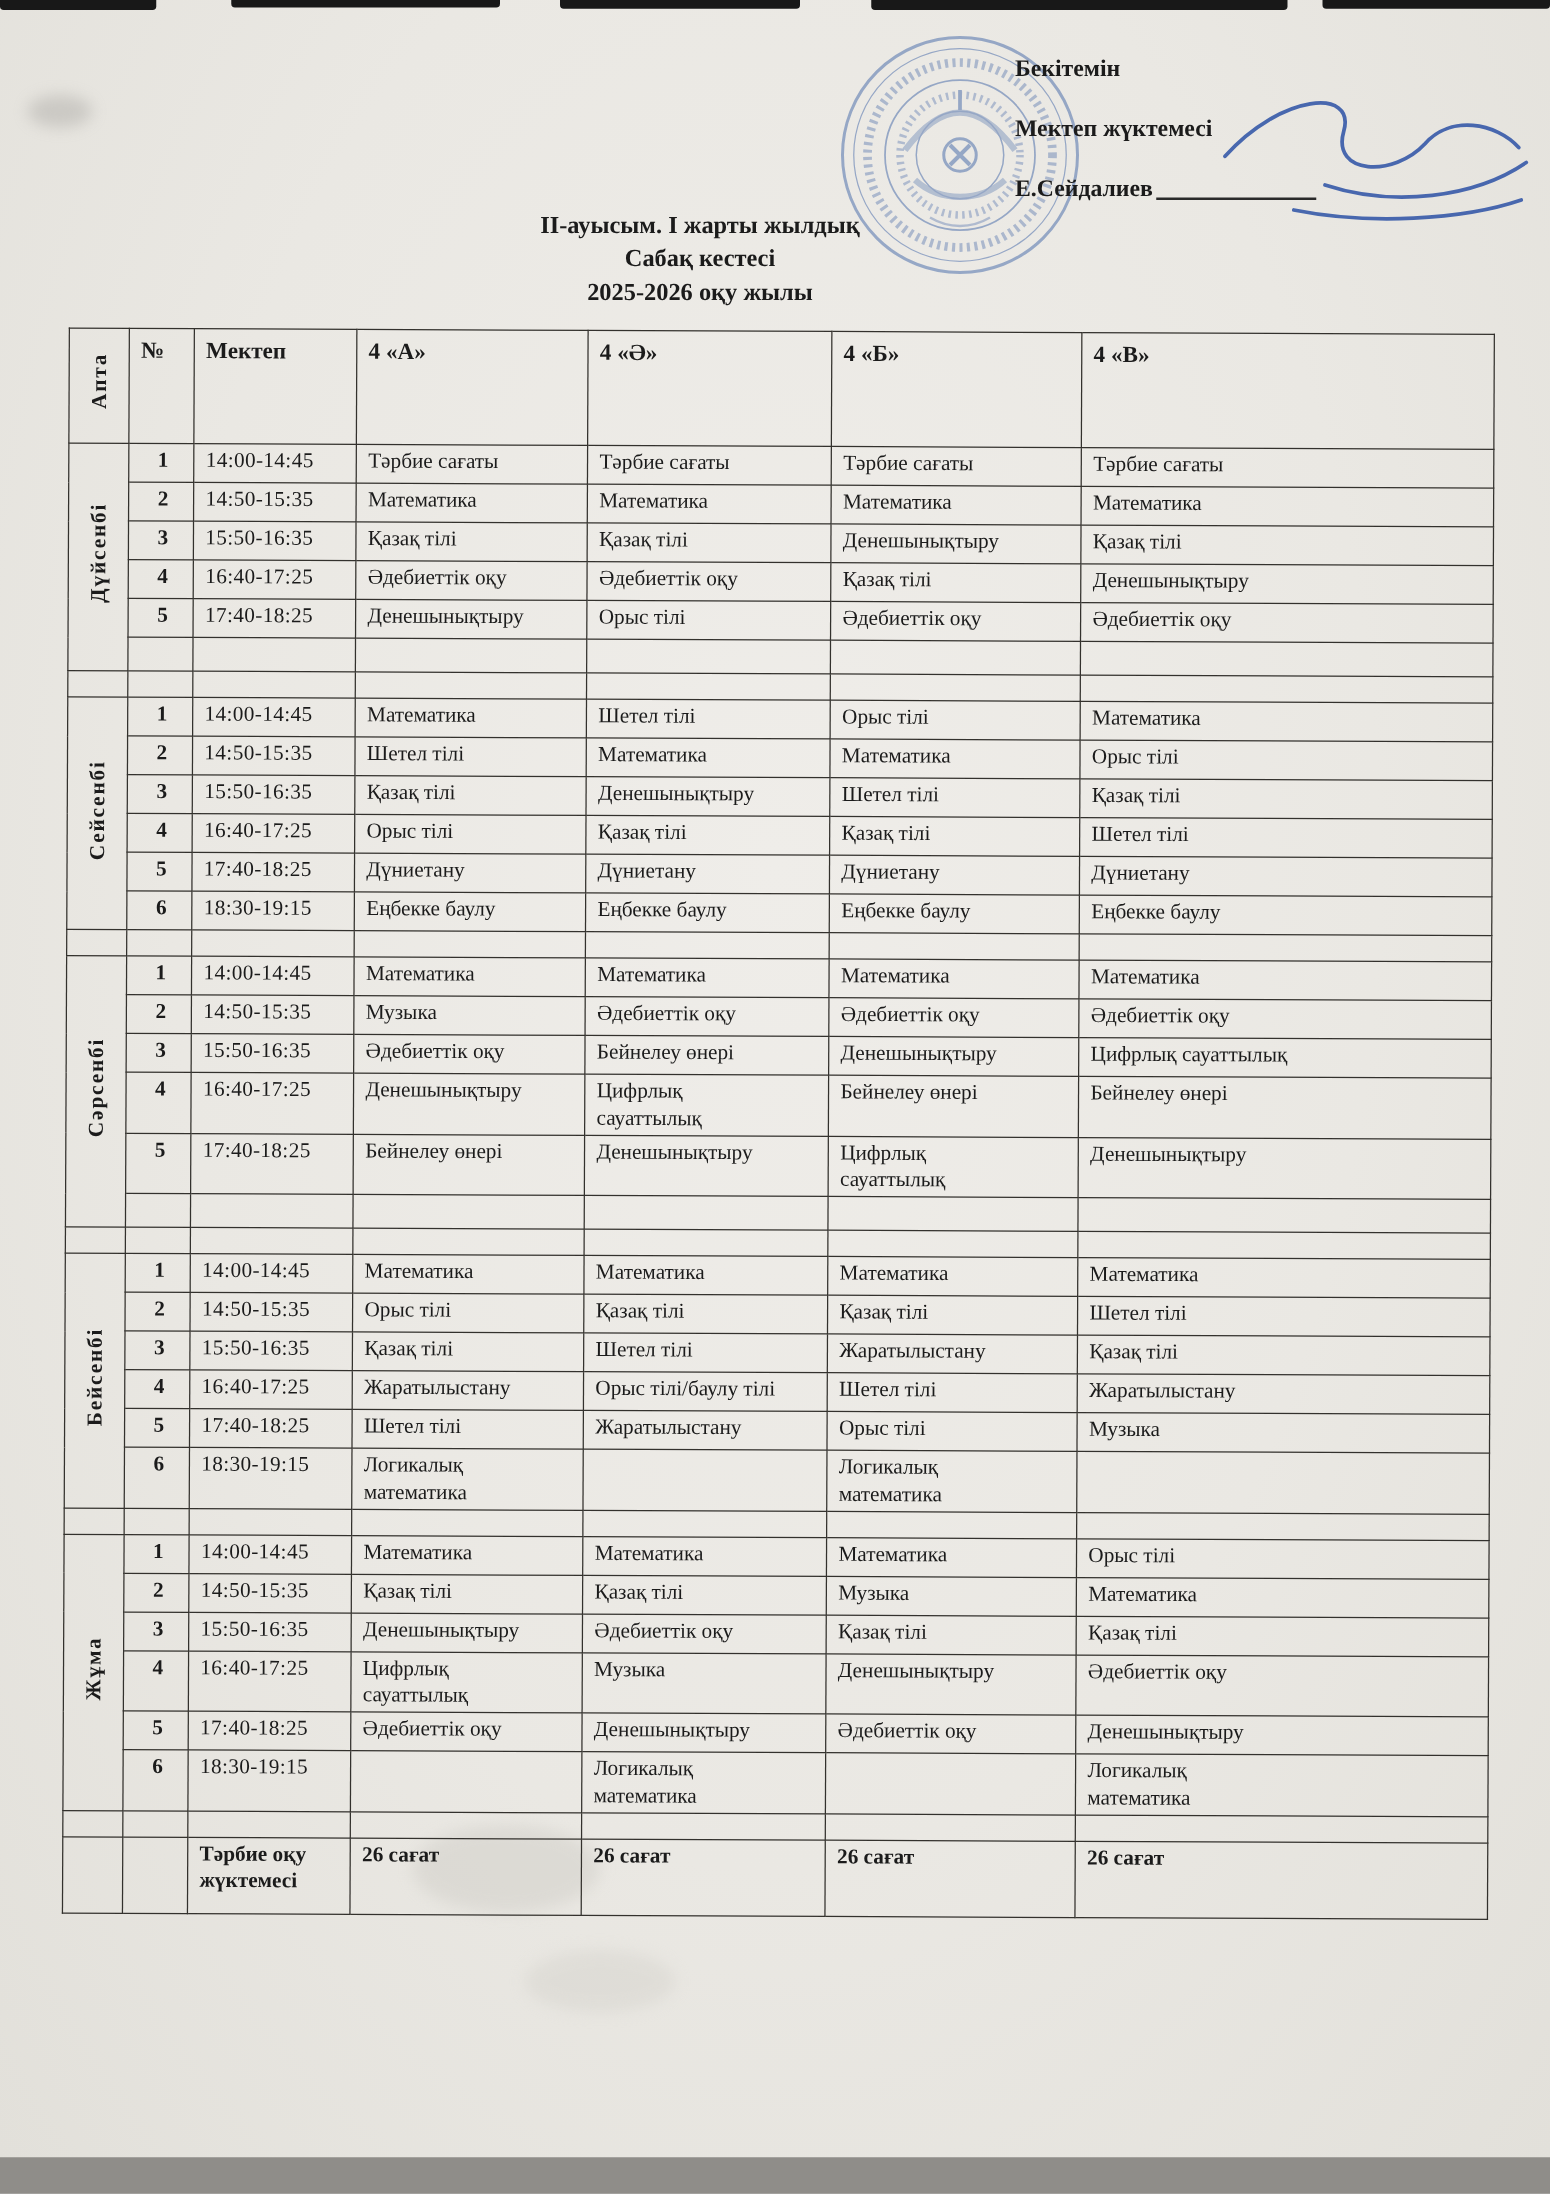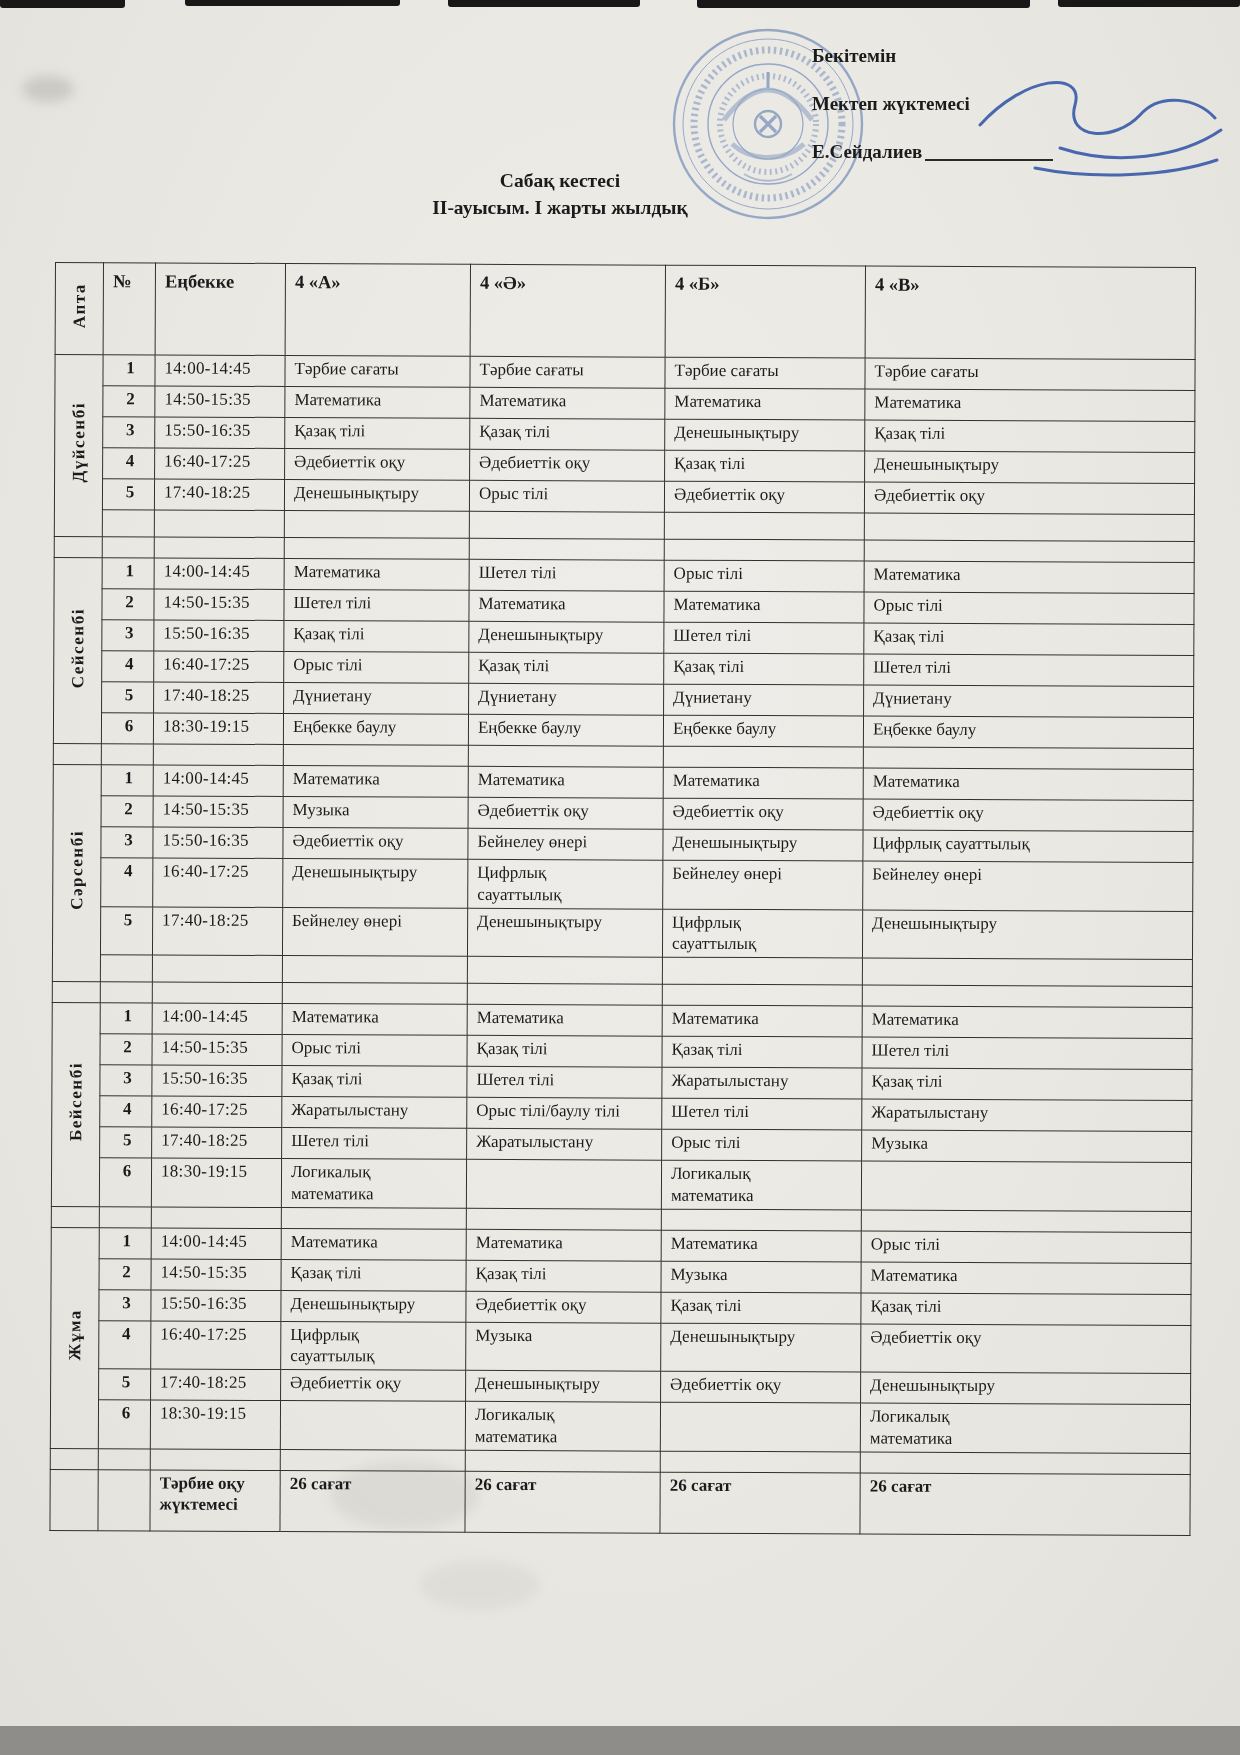--- a/index.html
+++ b/index.html
@@ -80,40 +80,41 @@
 
   <svg class="signature" data-name="director-signature-icon" width="270" height="120" viewBox="0 0 270 120">
     <g fill="none" stroke="#2d52a6" stroke-width="3" stroke-linecap="round">
       <path d="M15,55 C60,5 120,0 110,35 C100,70 150,72 175,45 C195,22 232,28 250,48"></path>
       <path d="M95,78 C150,96 215,88 256,60"></path>
       <path d="M70,98 C130,110 205,106 252,90"></path>
     </g>
   </svg>
 
   <div class="title" data-name="document-title-block">
+    <div data-name="title-line-2">II-ауысым. I жарты жылдық</div>
     <div data-name="title-line-1">Сабақ кестесі</div>
-    <div data-name="title-line-2">II-ауысым. I жарты жылдық</div>
+    <div data-name="title-line-3">2025-2026 оқу жылы</div>
   </div>
 
   <div class="tblwrap" data-name="schedule-table-wrap">
     <table data-name="schedule-table">
       <colgroup>
         <col style="width:48px">
           <col style="width:52px">
           <col style="width:130px">
         <col style="width:185px">
           <col style="width:195px">
           <col style="width:200px">
           <col style="width:330px">
       </colgroup>
       <thead>
         <tr data-name="header-row">
           <th class="day-col" data-name="header-day-column"><span class="vert" data-name="header-day-label">Апта</span></th>
           <th data-name="header-num">№</th>
-          <th data-name="header-time">Еңбекке</th>
+          <th data-name="header-time">Мектеп</th>
           <th data-name="header-class-4a">4 «А»</th>
           <th data-name="header-class-4ae">4 «Ә»</th>
           <th data-name="header-class-4b">4 «Б»</th>
           <th data-name="header-class-4v">4 «В»</th>
         </tr>
       </thead>
       <tbody data-name="schedule-body">
           <tr data-name="lesson-row">
             <td data-name="day-label-cell" class="day-cell" rowspan="6"><span class="vert" data-name="day-name">Дүйсенбі</span></td>
             <td data-name="lesson-number-cell" class="num">1</td>

